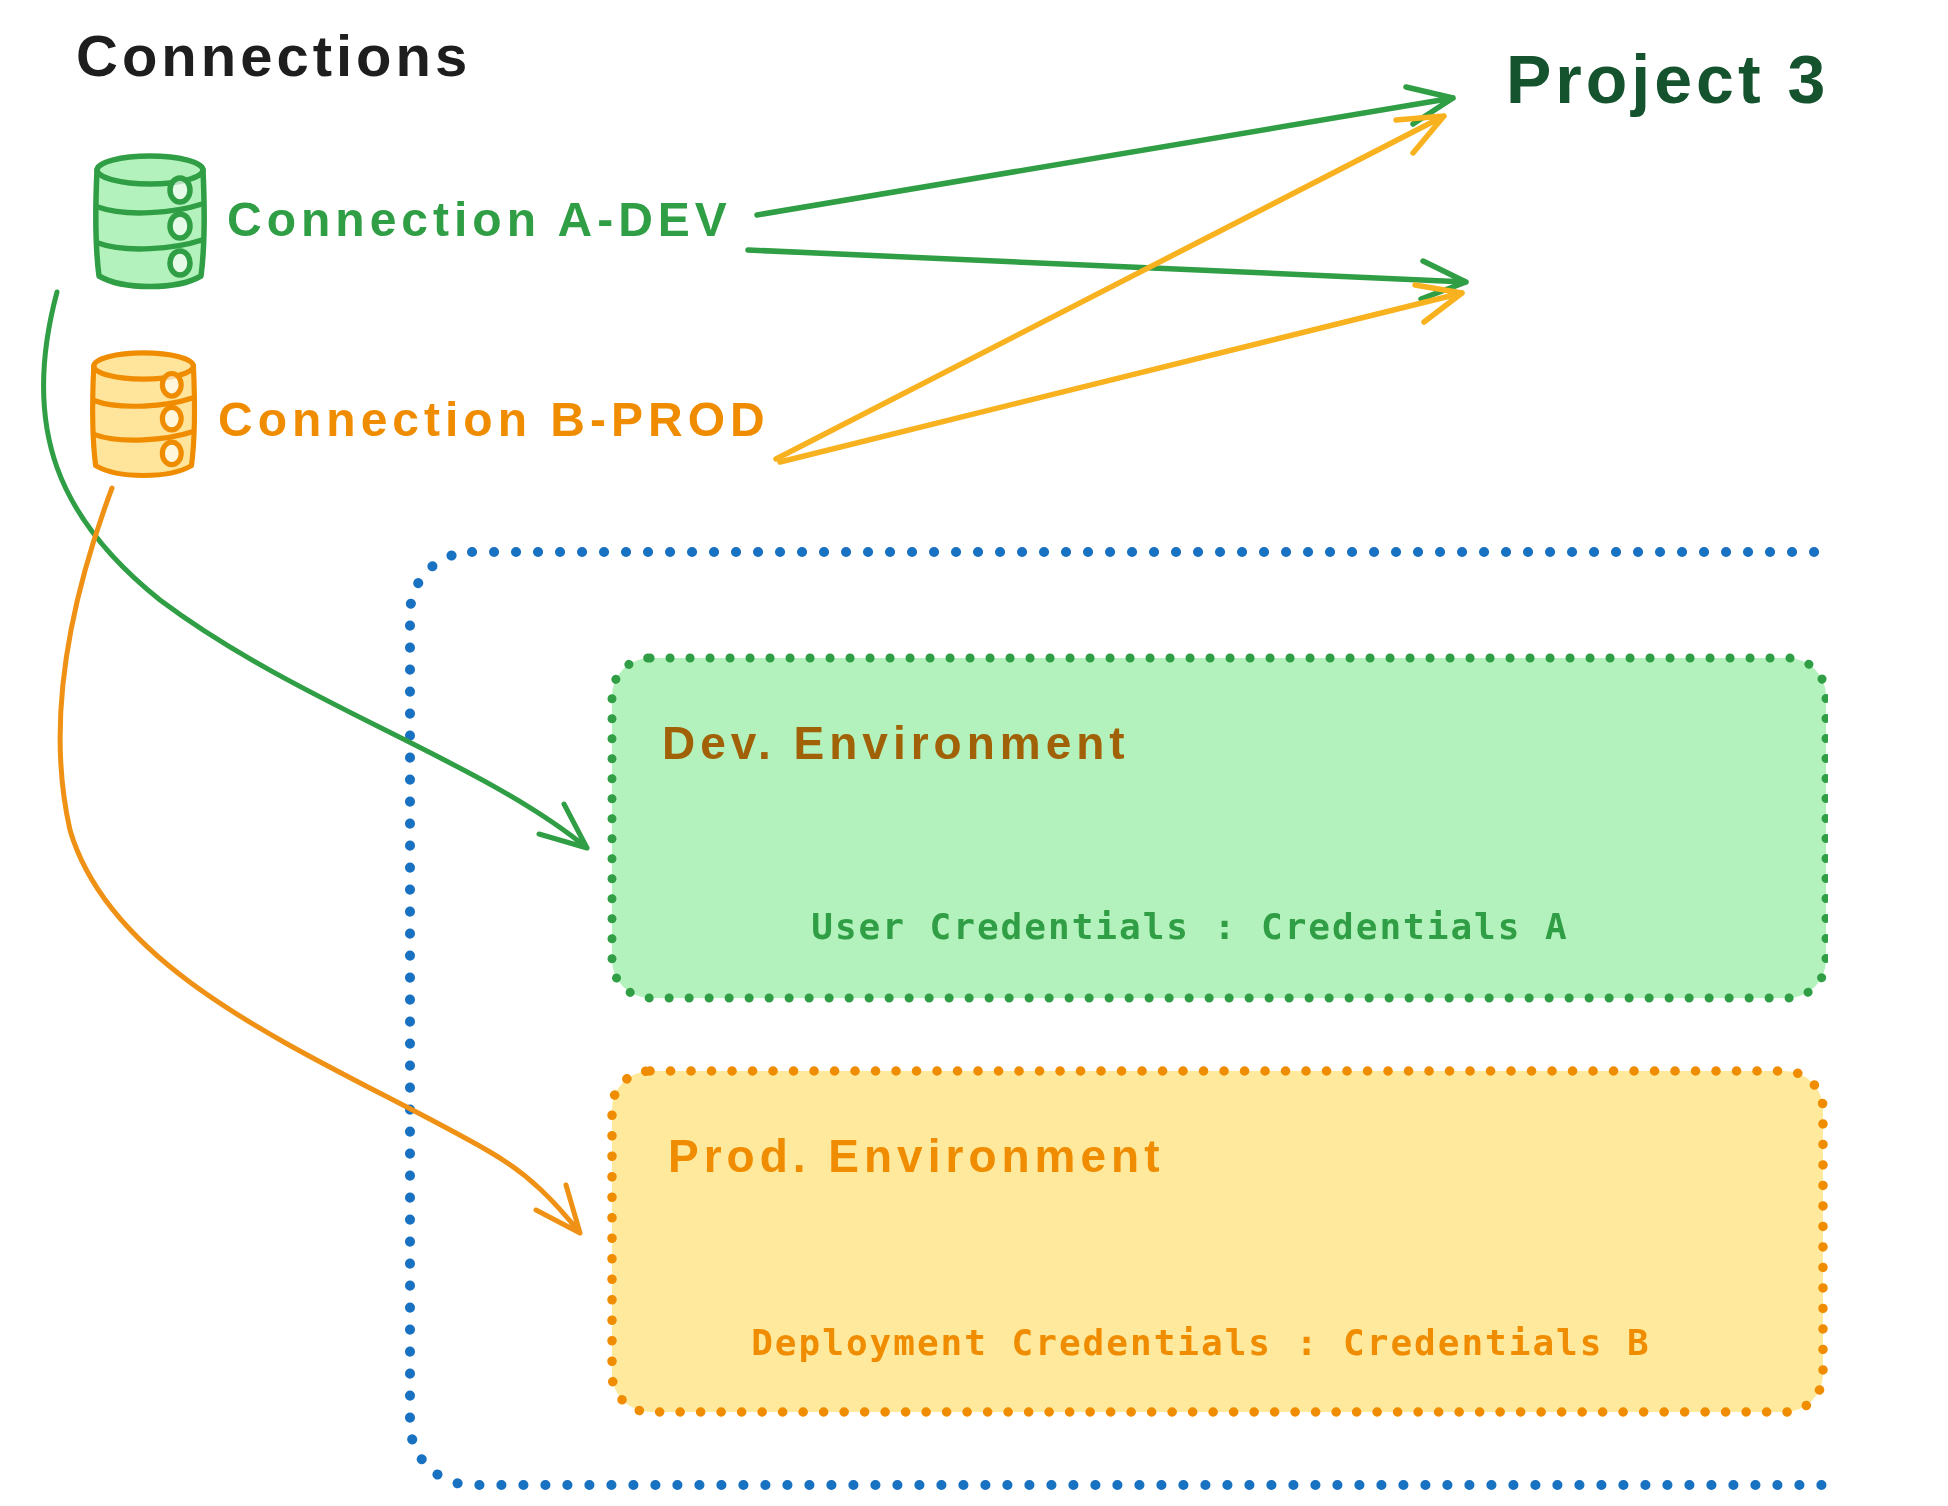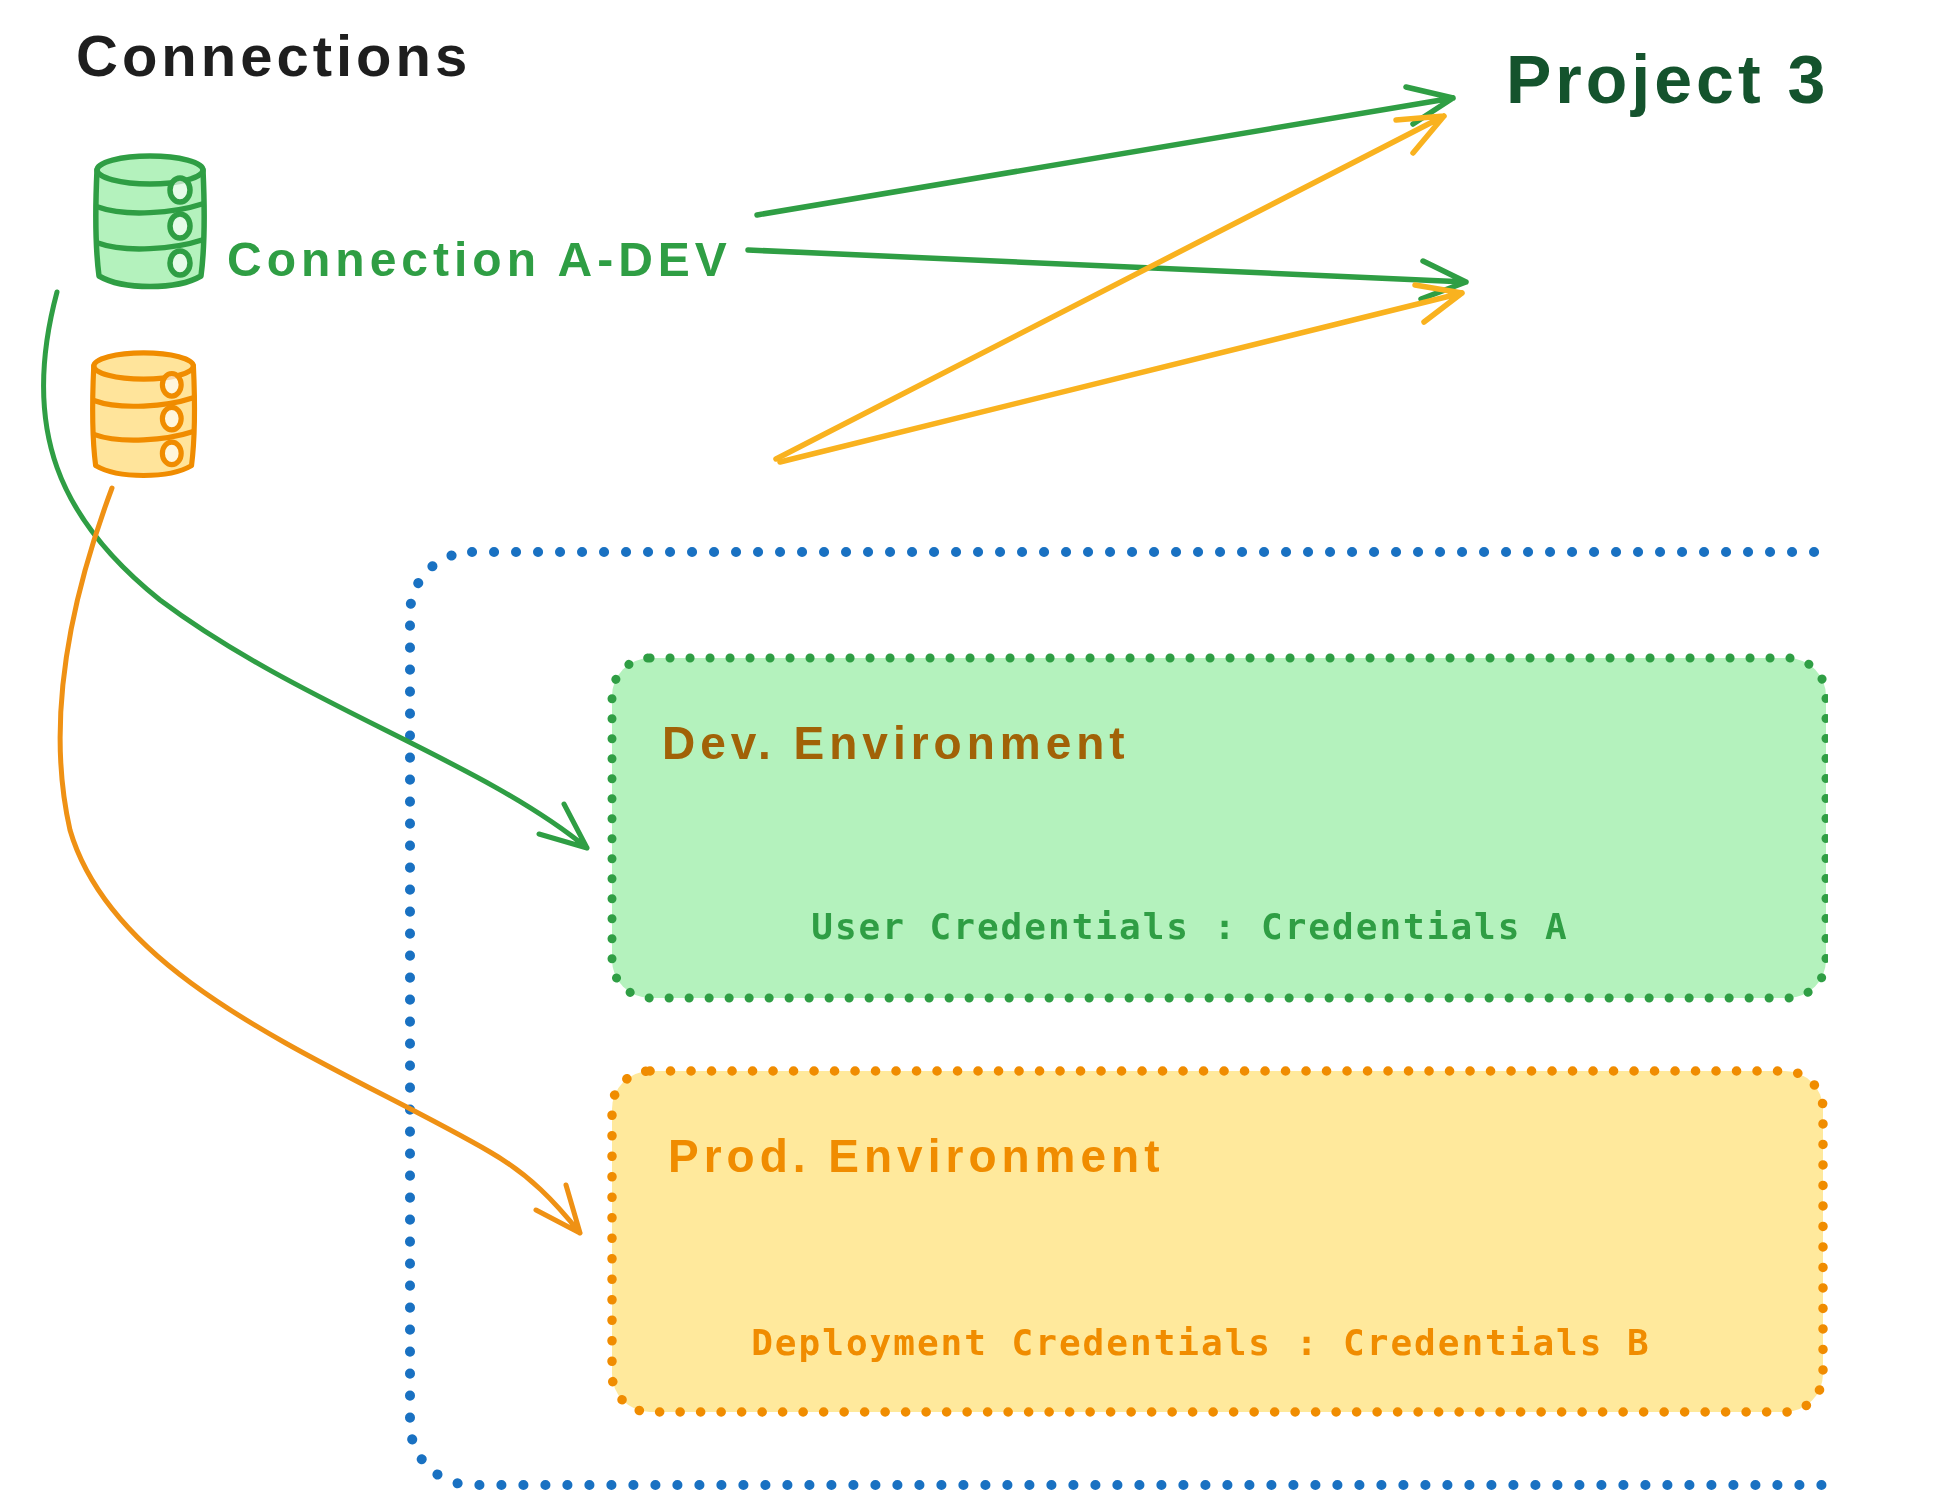--- a/index.html
+++ b/index.html
@@ -27,21 +27,20 @@
     left: 76px; top: 22px;
     font-size: 58px;
     font-weight: 700;
     letter-spacing: 4px;
     color: #1e1e1e;
   }
   .conn-label {
     font-size: 48px;
     font-weight: 600;
     letter-spacing: 5px;
-    margin-top: 40px;
   }
   .conn-a { left: 227px; top: 192px; color: #2f9e44; }
   .conn-b { left: 218px; top: 392px; color: #f08c00; }
   .project-label {
     font-size: 68px;
     font-weight: 600;
     letter-spacing: 4px;
     color: #14532d;
   }
   .project-3 { left: 1506px; top: 40px; }
@@ -104,20 +103,21 @@
     <path d="M112 488 C70 600 45 720 70 830 C115 985 340 1065 490 1152 C530 1175 555 1202 580 1233 M580 1233 L536 1210 M580 1233 L566 1185" stroke="#ef9114" stroke-width="5" fill="none" stroke-linecap="round" stroke-linejoin="round"></path>
 
     <use href="#dbicon" transform="translate(93,153)" style="--s:#2f9e44; --f:#b4f2bd"></use>
     <use href="#dbicon" transform="translate(90,350) scale(0.94)" style="--s:#f08c00; --f:#ffe49b"></use>
   </svg>
 
   <div class="label diagram-title">Connections</div>
 
   <div class="label conn-label conn-a">Connection A-DEV</div>
 
+  <div class="label conn-label conn-b">Connection B-PROD</div>
 
   <div class="label project-label project-3">Project 3</div>
 
 
 
   <div class="label env-title dev-title">Dev. Environment</div>
 
   <div class="label env-cred dev-cred">User Credentials : Credentials A</div>
 
   <div class="label env-title prod-title">Prod. Environment</div>

